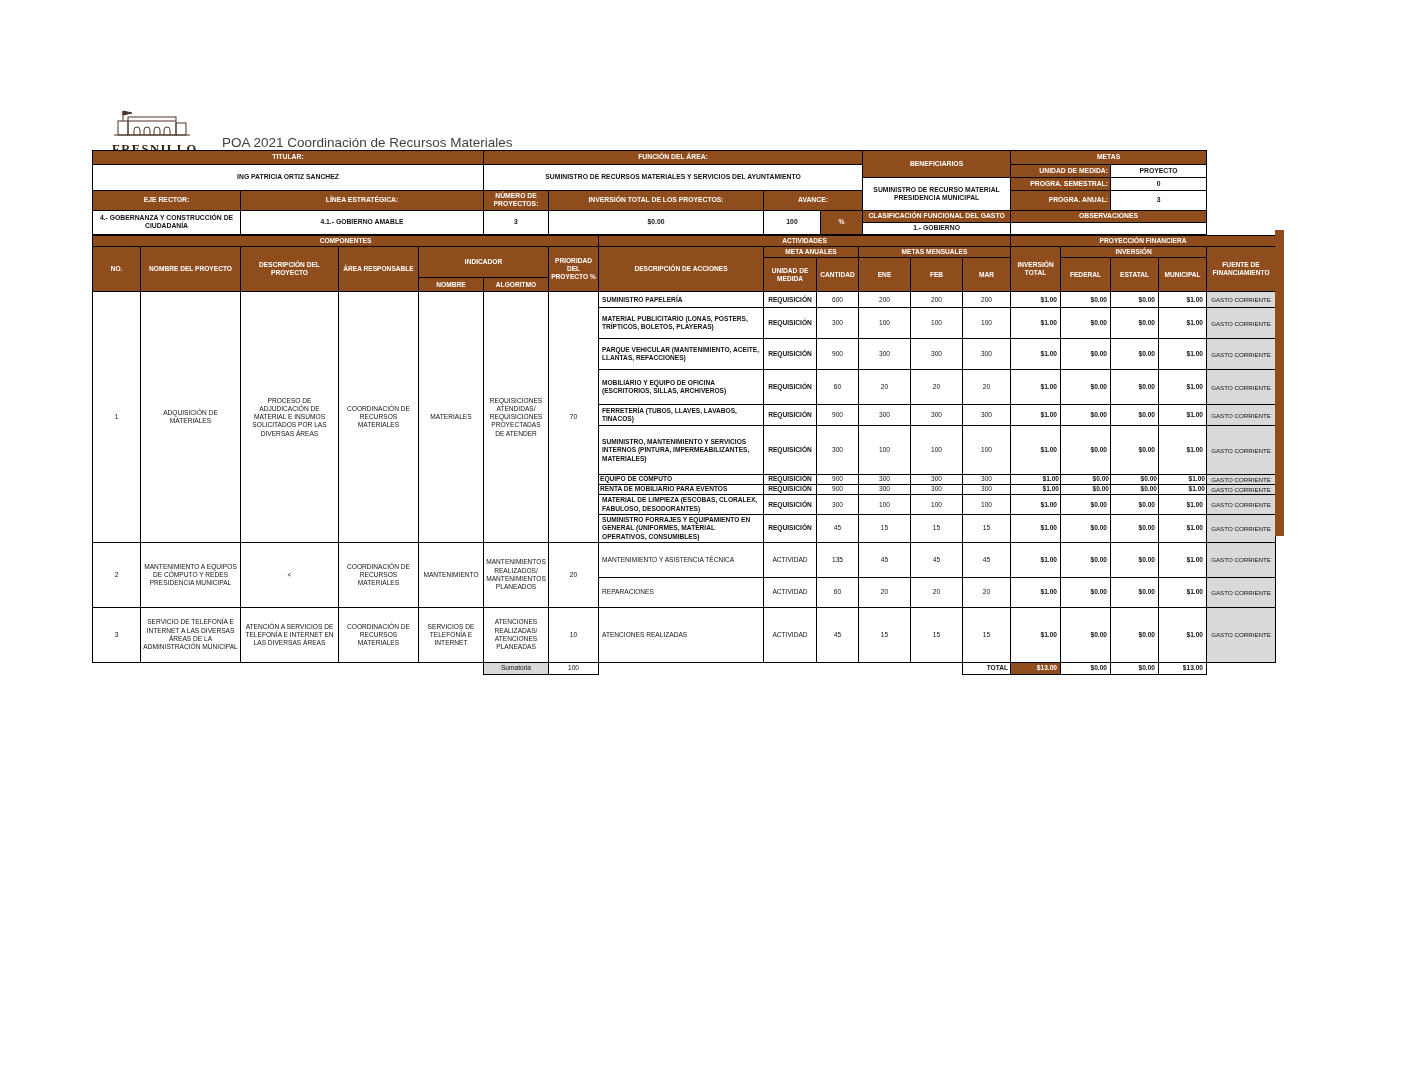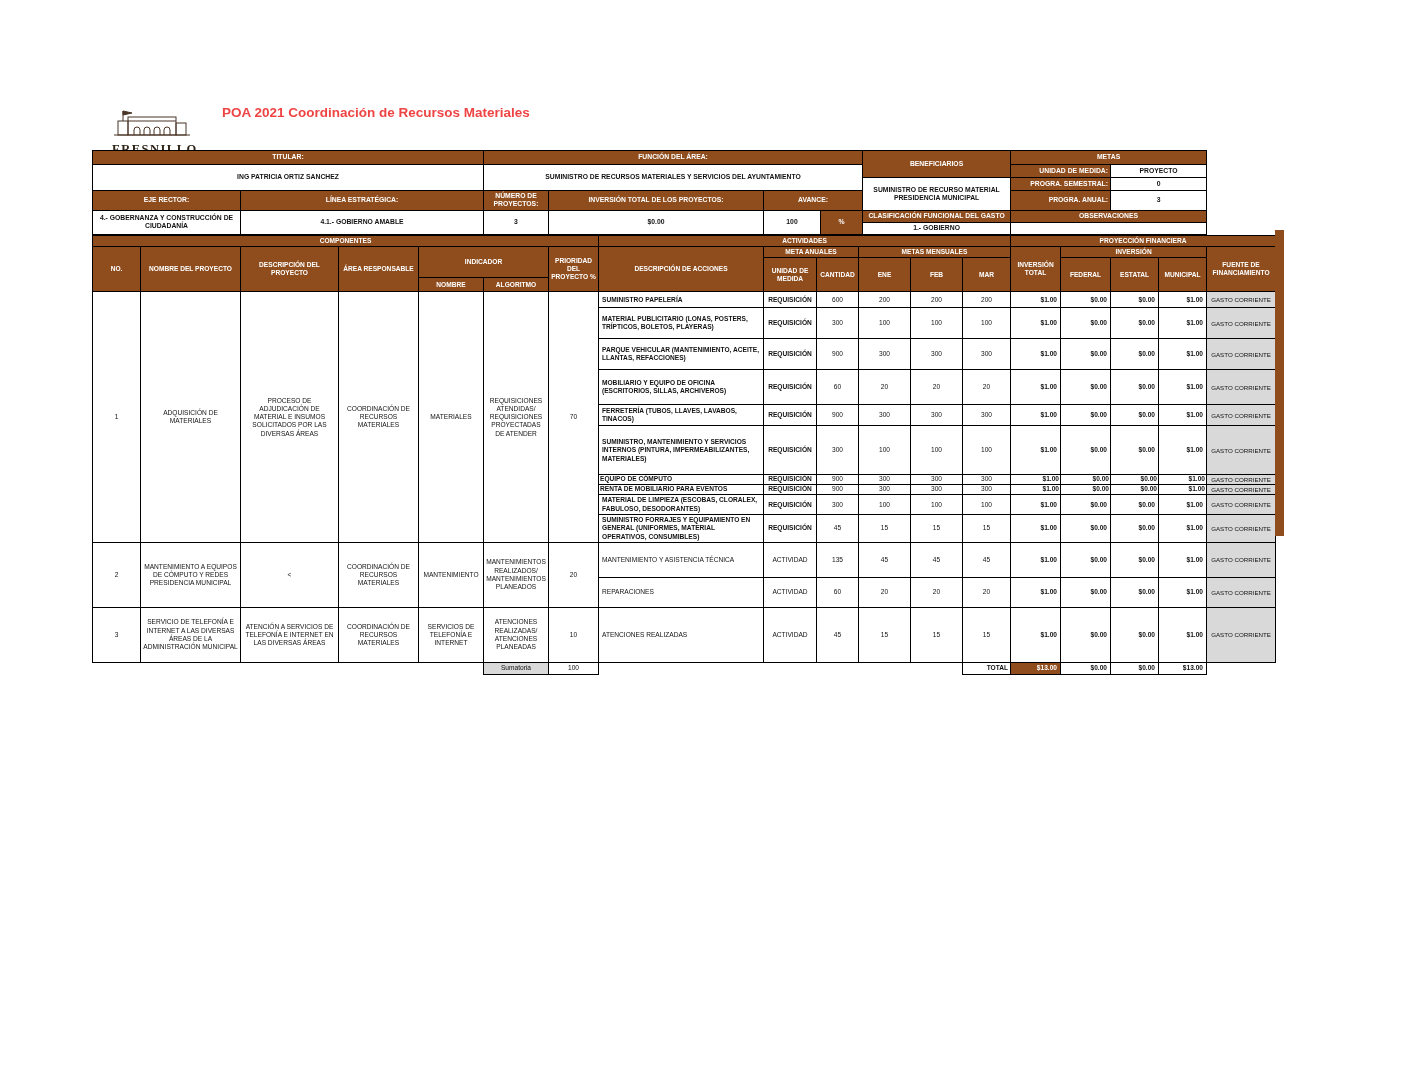--- a/index.html
+++ b/index.html
@@ -1,21 +1,21 @@
 <!DOCTYPE html>
 <html><head>
 <meta charset="utf-8">
 <style>
   *{margin:0;padding:0;box-sizing:border-box}
   html,body{width:1408px;height:1088px;background:#fff;font-family:"Liberation Sans",sans-serif}
   .page{position:relative;width:1408px;height:1088px;overflow:hidden;background:#fff}
   .brand{position:absolute;left:112px;top:107px;width:96px;text-align:left}
   .logo-title{font-family:"Liberation Serif",serif;font-size:12.5px;font-weight:bold;letter-spacing:1.5px;color:#2e2418;margin-top:1px}
   .logo-sub{font-size:4.5px;color:#7a6750;letter-spacing:.6px}
-  .page-title{position:absolute;left:222px;top:105px;font-size:13.5px;font-weight:bold;color:#ef4444;white-space:nowrap}
+  .page-title{position:absolute;left:222px;top:135px;font-size:13.5px;font-weight:normal;color:#404040;white-space:nowrap}
   .sheet{position:absolute;left:92px;top:150px}
   table{border-collapse:collapse;table-layout:fixed}
   td{border:1px solid #000;font-size:6.6px;line-height:1.25;text-align:center;vertical-align:middle;padding:1px 2px;color:#111;overflow:hidden;word-wrap:break-word}
   .hdr td{font-size:6.8px}
   .b{background:#8F4D1E;color:#fff;font-weight:bold}
   .hv{font-weight:bold}
   .rgt{text-align:right}
   .desc{text-align:left;font-weight:bold;padding-left:3px}
   .unid{font-weight:bold}
   .money{text-align:right;font-weight:bold;padding-right:3px}

